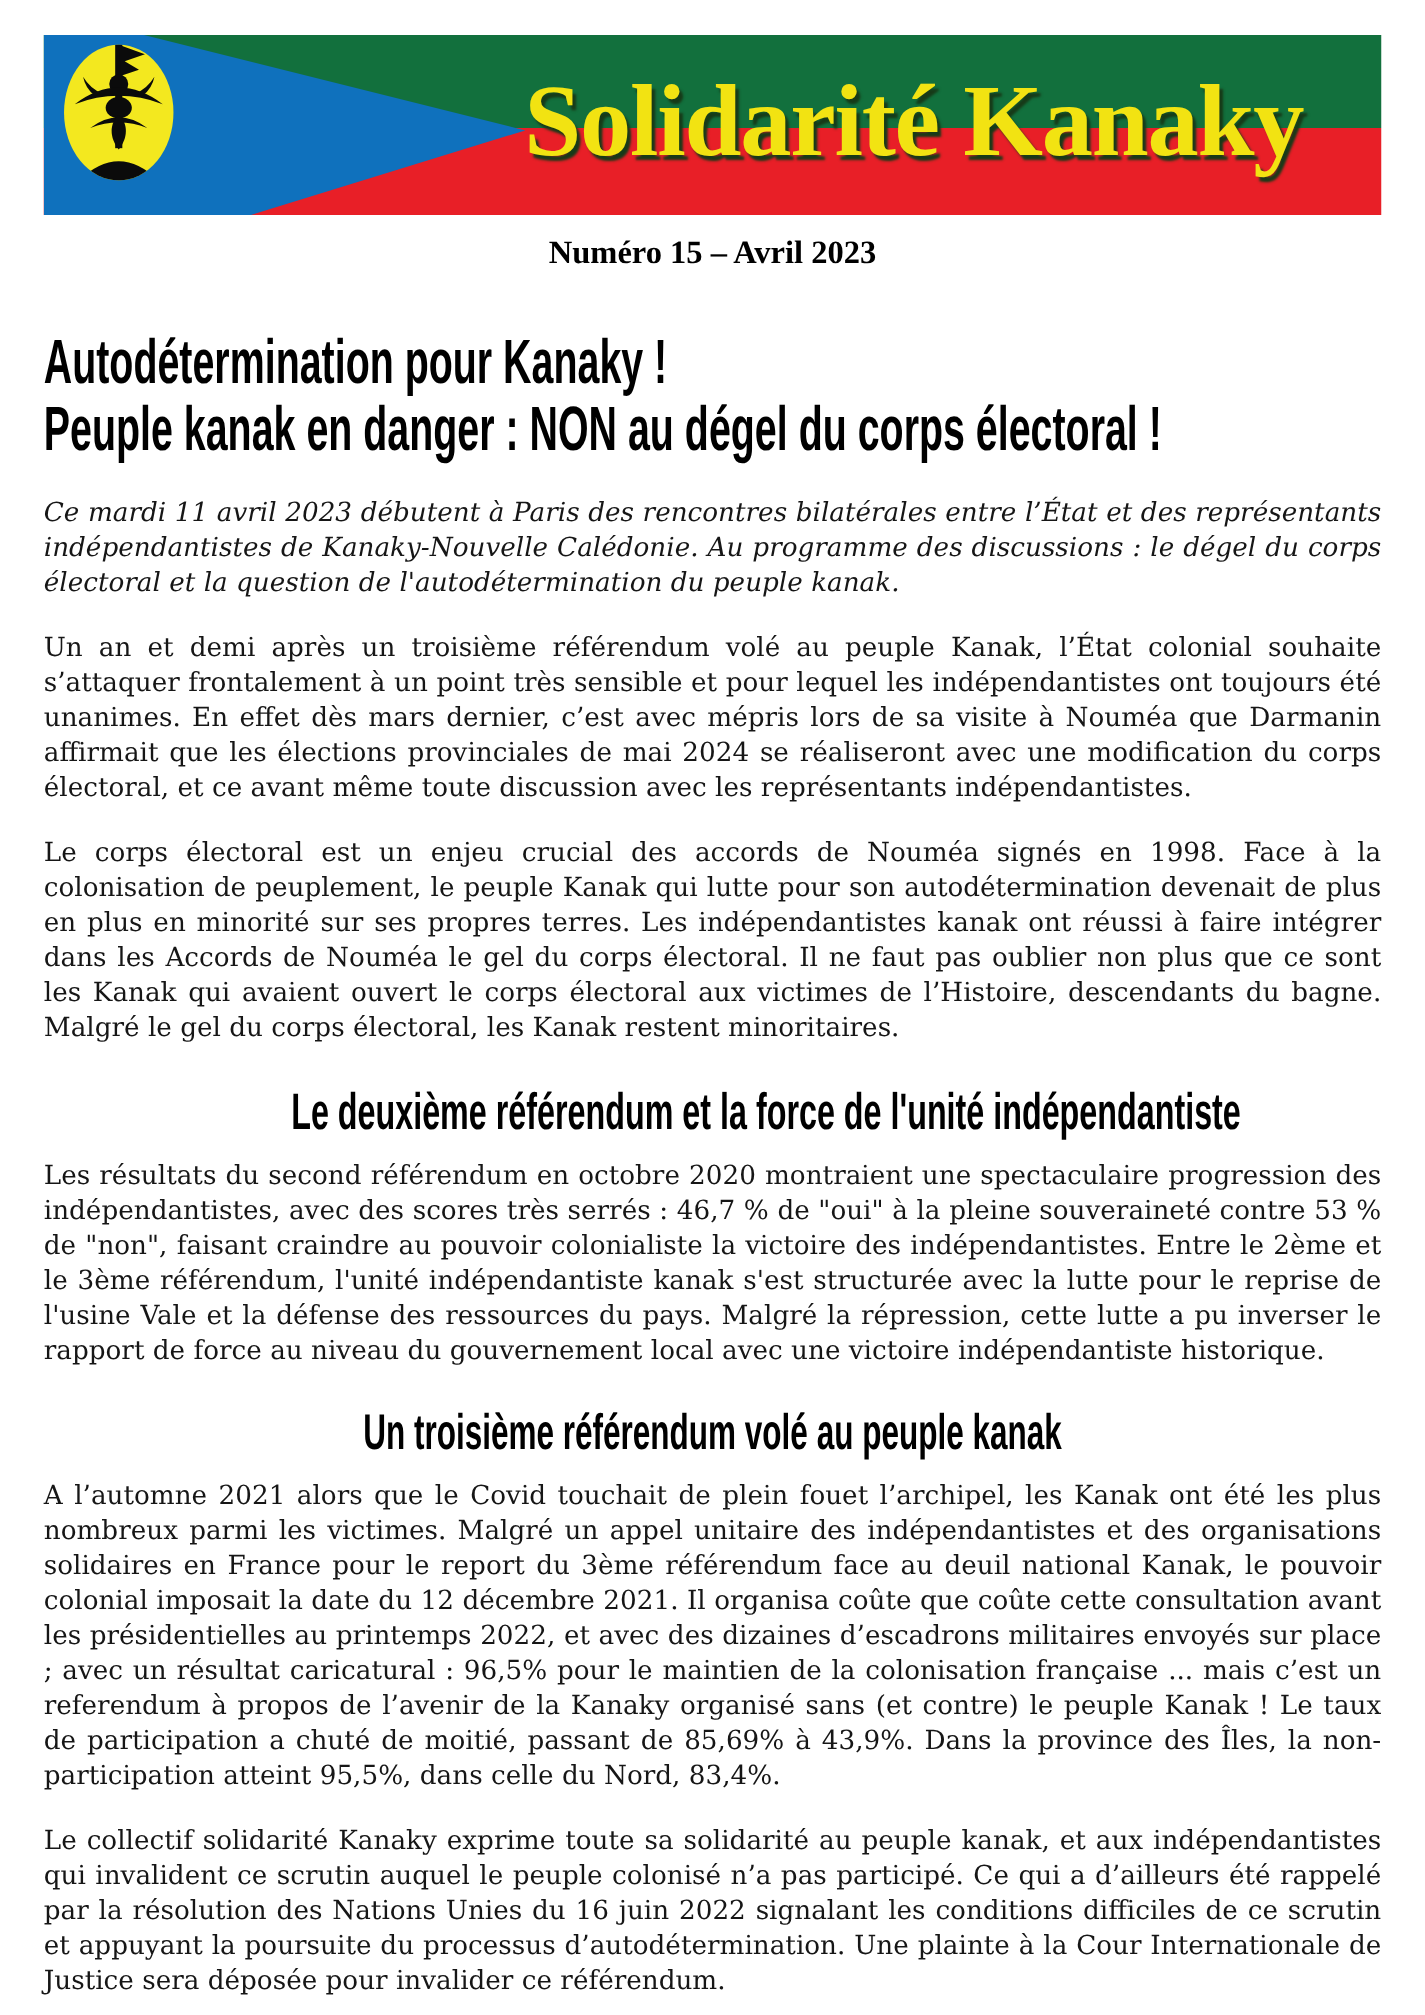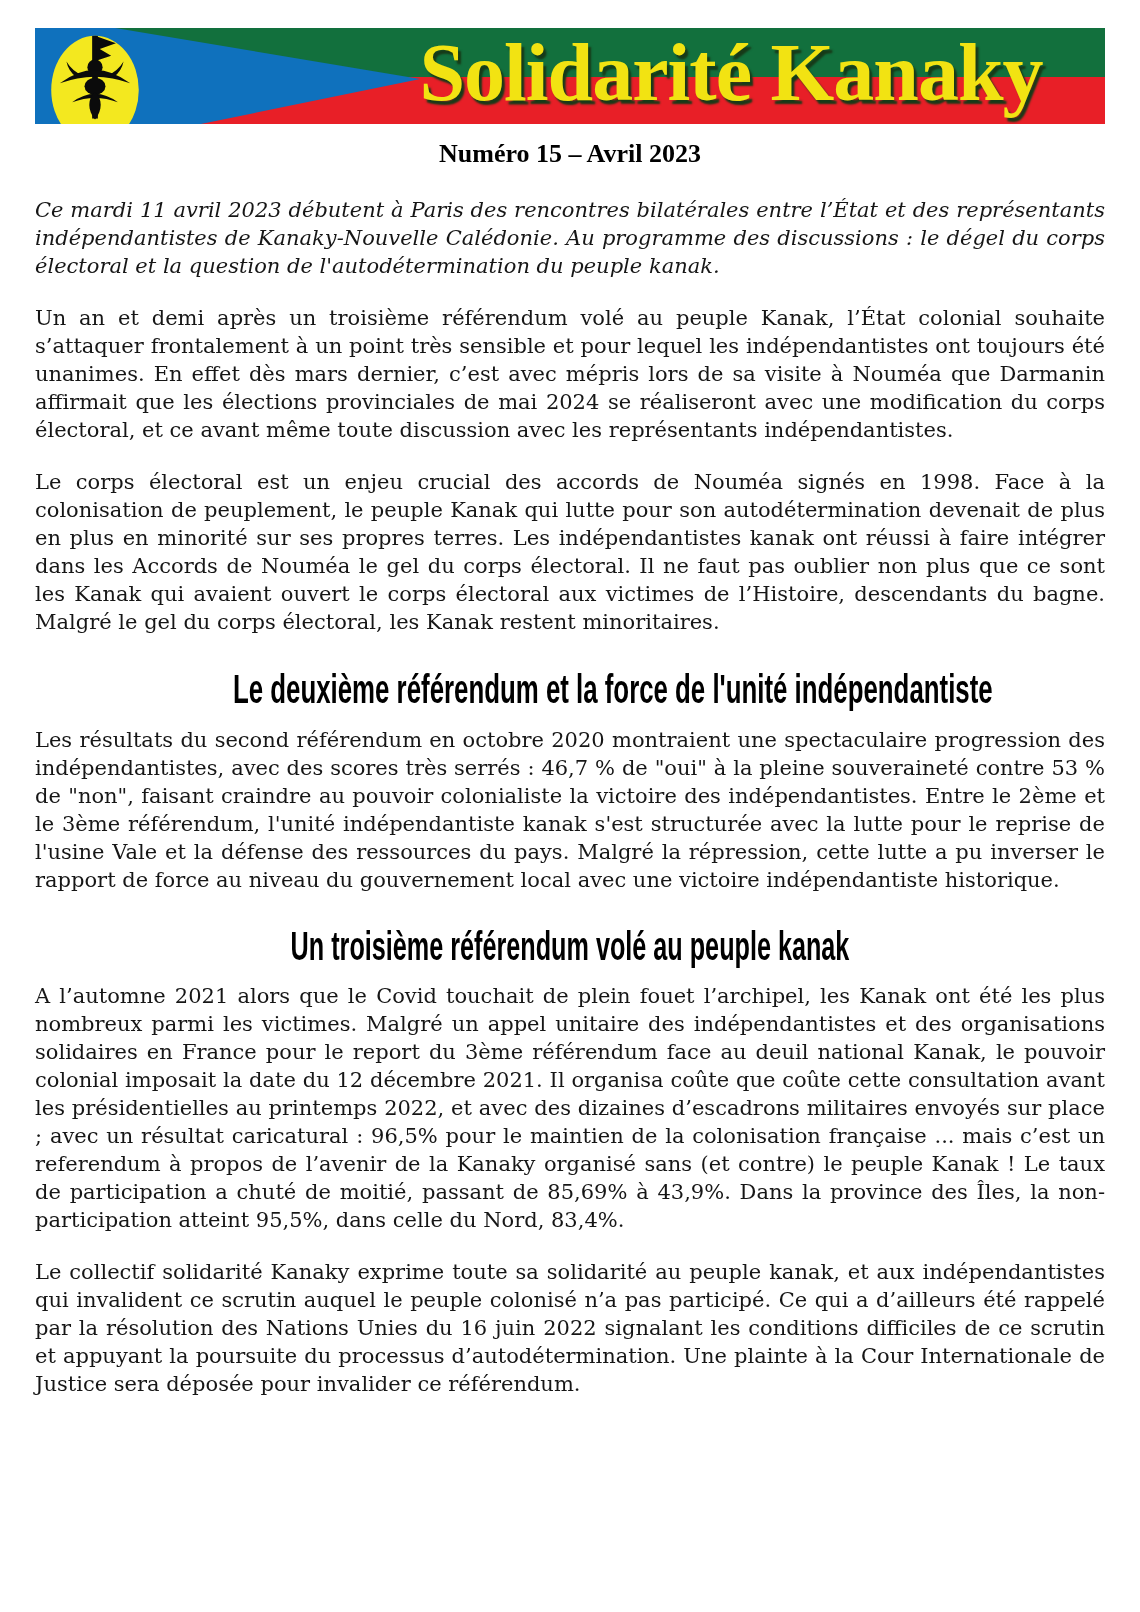--- a/index.html
+++ b/index.html
@@ -18,21 +18,21 @@
     background: #ffffff;
     overflow: hidden;
     font-family: "DejaVu Serif", serif;
     color: var(--text);
   }
   .page { padding: 28px 35px 0 35px; }
 
   
   .banner {
     position: relative;
-    height: 96px;
+    height: 144px;
     background: linear-gradient(to bottom, var(--green) 0 51.5%, var(--red) 51.5% 100%);
     overflow: hidden;
   }
   .banner .blue-wedge {
     position: absolute; inset: 0;
     background: var(--blue);
     clip-path: polygon(0 0, 7.5% 0, 36% 53%, 15.5% 100%, 0 100%);
   }
   .banner .logo {
     position: absolute; left: 11px; top: 3px;
@@ -127,20 +127,24 @@
         <path d="M50,64 C58,71 58,83 50,93 C42,83 42,71 50,64 Z"></path>
       </g>
     </svg>
     <div class="title-wrap">
       <div class="title">Solidarité Kanaky</div>
     </div>
   </div>
 
   <div class="issue">Numéro 15 – Avril 2023</div>
 
+  <div class="headline">
+    <div class="hl">Autodétermination pour Kanaky !</div>
+    <div class="hl">Peuple kanak en danger : NON au dégel du corps électoral !</div>
+  </div>
 
   <p class="body lede">Ce mardi 11 avril 2023 débutent à Paris des rencontres bilatérales entre l’État et des représentants indépendantistes de Kanaky-Nouvelle Calédonie. Au programme des discussions : le dégel du corps électoral et la question de l'autodétermination du peuple kanak.</p>
 
   <p class="body">Un an et demi après un troisième référendum volé au peuple Kanak, l’État colonial souhaite s’attaquer frontalement à un point très sensible et pour lequel les indépendantistes ont toujours été unanimes. En effet dès mars dernier, c’est avec mépris lors de sa visite à Nouméa que Darmanin affirmait que les élections provinciales de mai 2024 se réaliseront avec une modification du corps électoral, et ce avant même toute discussion avec les représentants indépendantistes.</p>
   <p class="body">Le corps électoral est un enjeu crucial des accords de Nouméa signés en 1998. Face à la colonisation de peuplement, le peuple Kanak qui lutte pour son autodétermination devenait de plus en plus en minorité sur ses propres terres. Les indépendantistes kanak ont réussi à faire intégrer dans les Accords de Nouméa le gel du corps électoral. Il ne faut pas oublier non plus que ce sont les Kanak qui avaient ouvert le corps électoral aux victimes de l’Histoire, descendants du bagne. Malgré le gel du corps électoral, les Kanak restent minoritaires.</p>
 
   <h2 class="section s1">Le deuxième référendum et la force de l'unité indépendantiste</h2>
   <p class="body tight">Les résultats du second référendum en octobre 2020 montraient une spectaculaire progression des indépendantistes, avec des scores très serrés : 46,7 % de "oui" à la pleine souveraineté contre 53 % de "non", faisant craindre au pouvoir colonialiste la victoire des indépendantistes. Entre le 2ème et le 3ème référendum, l'unité indépendantiste kanak s'est structurée avec la lutte pour le reprise de l'usine Vale et la défense des ressources du pays. Malgré la répression, cette lutte a pu inverser le rapport de force au niveau du gouvernement local avec une victoire indépendantiste historique.</p>
 
   <h2 class="section s2">Un troisième référendum volé au peuple kanak</h2>

